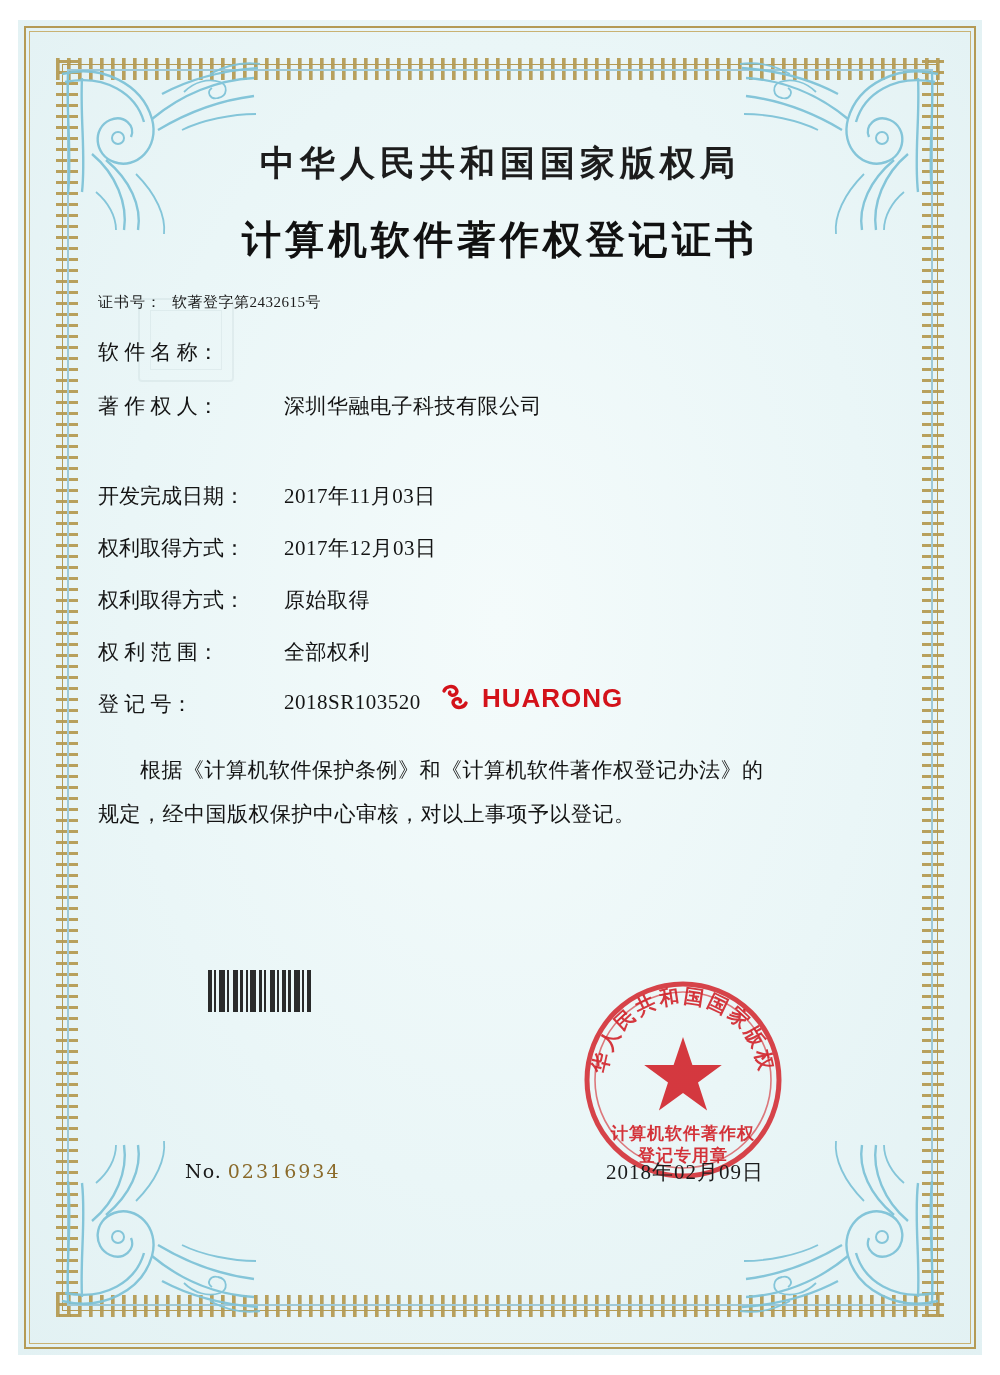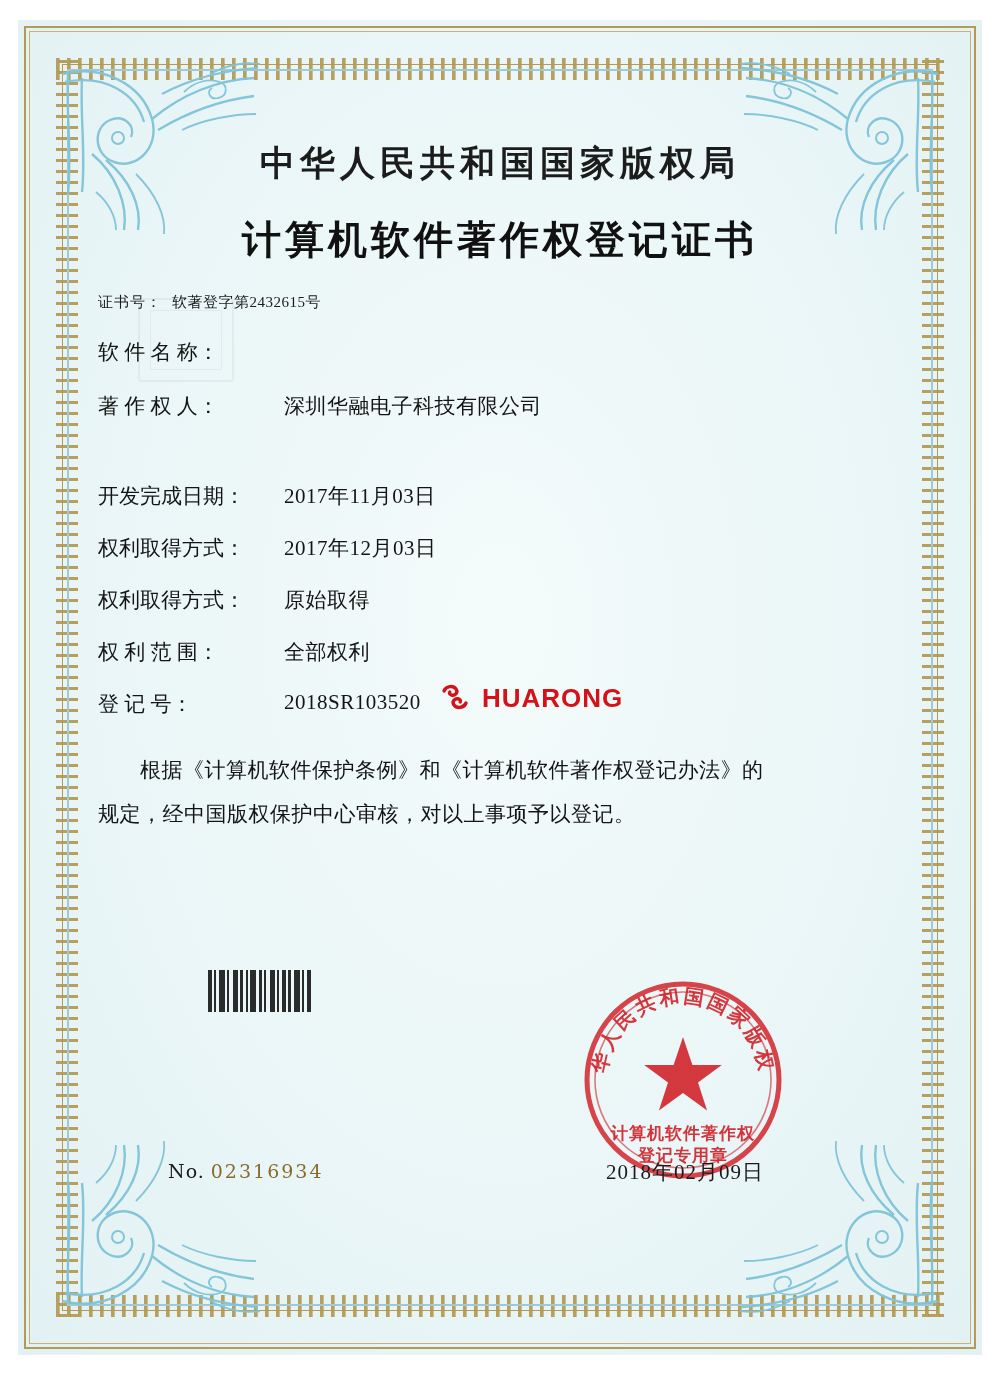--- a/index.html
+++ b/index.html
@@ -177,21 +177,21 @@
 
   
   .serial{
     position:absolute;
     left:150px;top:1140px;
     font-size:19px;
     color:#1a1a1a;
     font-family:"DejaVu Serif",serif;
     letter-spacing:1px;
   }
-  .serial .no{color:#1a1a1a;}
+  .serial .no{color:#1a1a1a;margin-left:17px;}
   .serial .digits{color:#8a6a2a;margin-left:6px;letter-spacing:2px;}
   .issue-date{
     position:absolute;
     left:588px;top:1138px;
     font-size:21px;
     color:#1b1b1b;
     letter-spacing:1px;
   }
   
   .wm{

